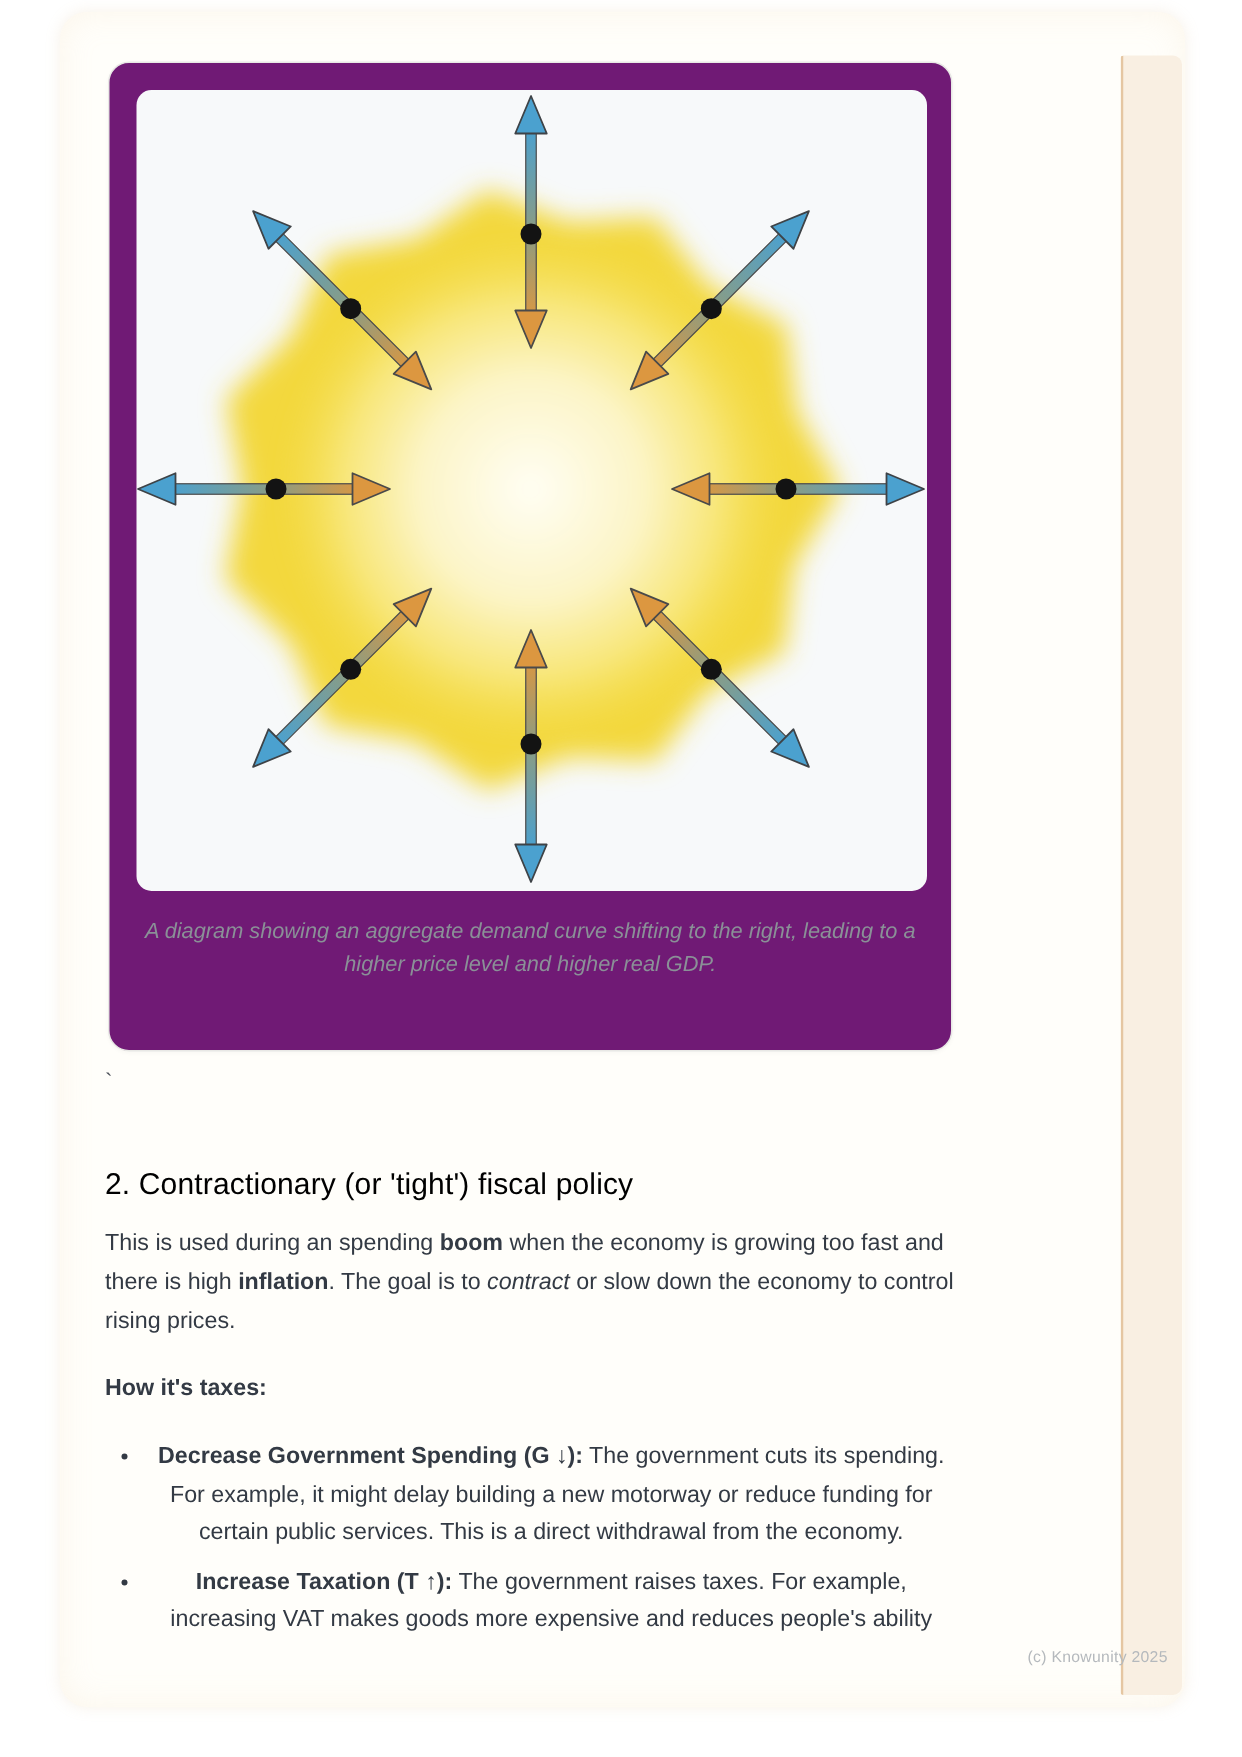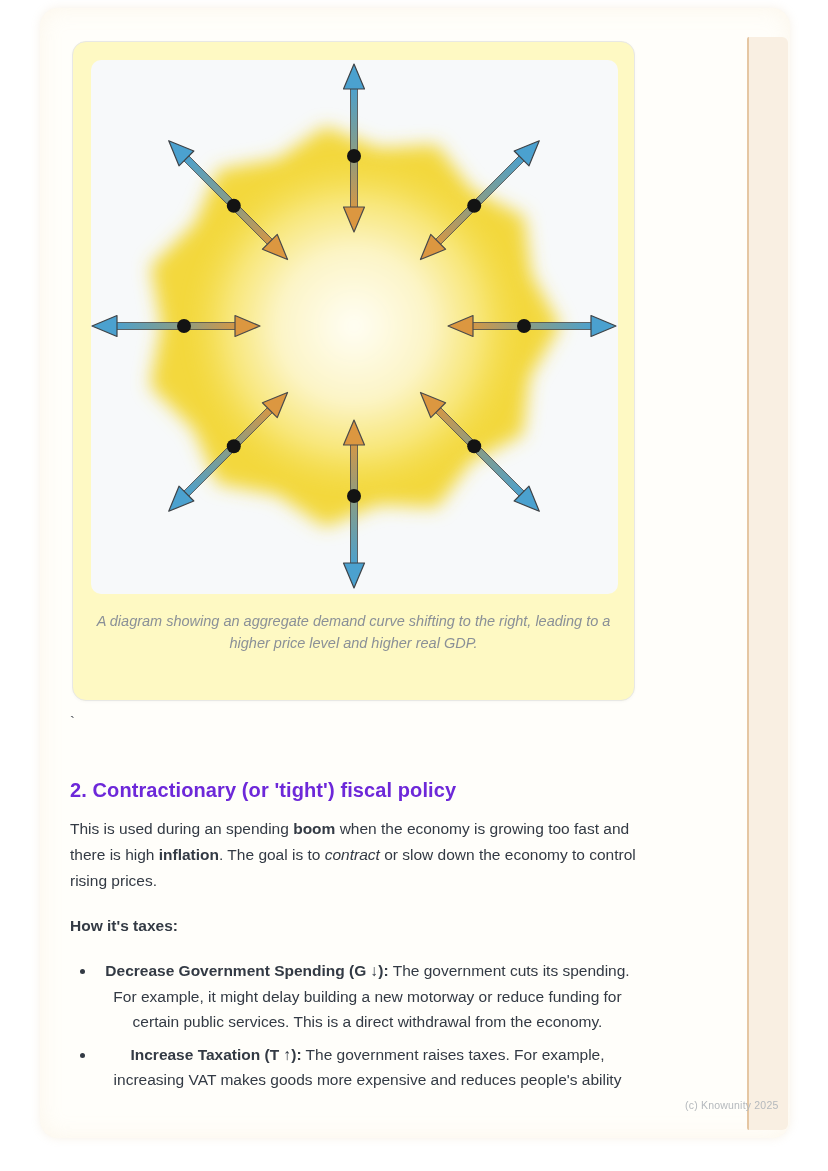--- a/index.html
+++ b/index.html
@@ -29,21 +29,21 @@
     background: #f9efe2;
     border-left: 2px solid #e5c6a2;
     border-radius: 2px 6px 6px 2px;
   }
 
   
   .figure-card {
     position: absolute;
     left: 32px; top: 33px;
     width: 563px; height: 660px;
-    background: #fef9c3;
+    background: #701a75;
     border: 1px solid #e8e8e5;
     border-radius: 14px;
     box-shadow: 0 1px 3px rgba(0,0,0,0.03);
   }
   .figure-image {
     position: absolute;
     left: 18px; top: 18px;
     width: 527px; height: 534px;
     background: #f7f9fa;
     border-radius: 10px;
@@ -70,22 +70,22 @@
     color: #333a44;
     font-size: 15.5px;
     line-height: 26px;
   }
   .stray-mark {
     font-size: 15px; line-height: 20px; color: #4a4f57;
     margin-bottom: 44px;
   }
   h2.section-heading {
     font-size: 20px; line-height: 28px;
-    font-weight: bold;
-    color: #6d28d9;
+    font-weight: normal;
+    color: #000000;
     margin-bottom: 12px;
     letter-spacing: 0.1px;
   }
   p.intro { margin-bottom: 20px; }
   p.how-label { font-weight: bold; line-height: 24px; margin-bottom: 20px; }
   .b { font-weight: bold; }
   .i { font-style: italic; }
   ul.points {
     margin-left: 10px;
     padding-left: 16px;

